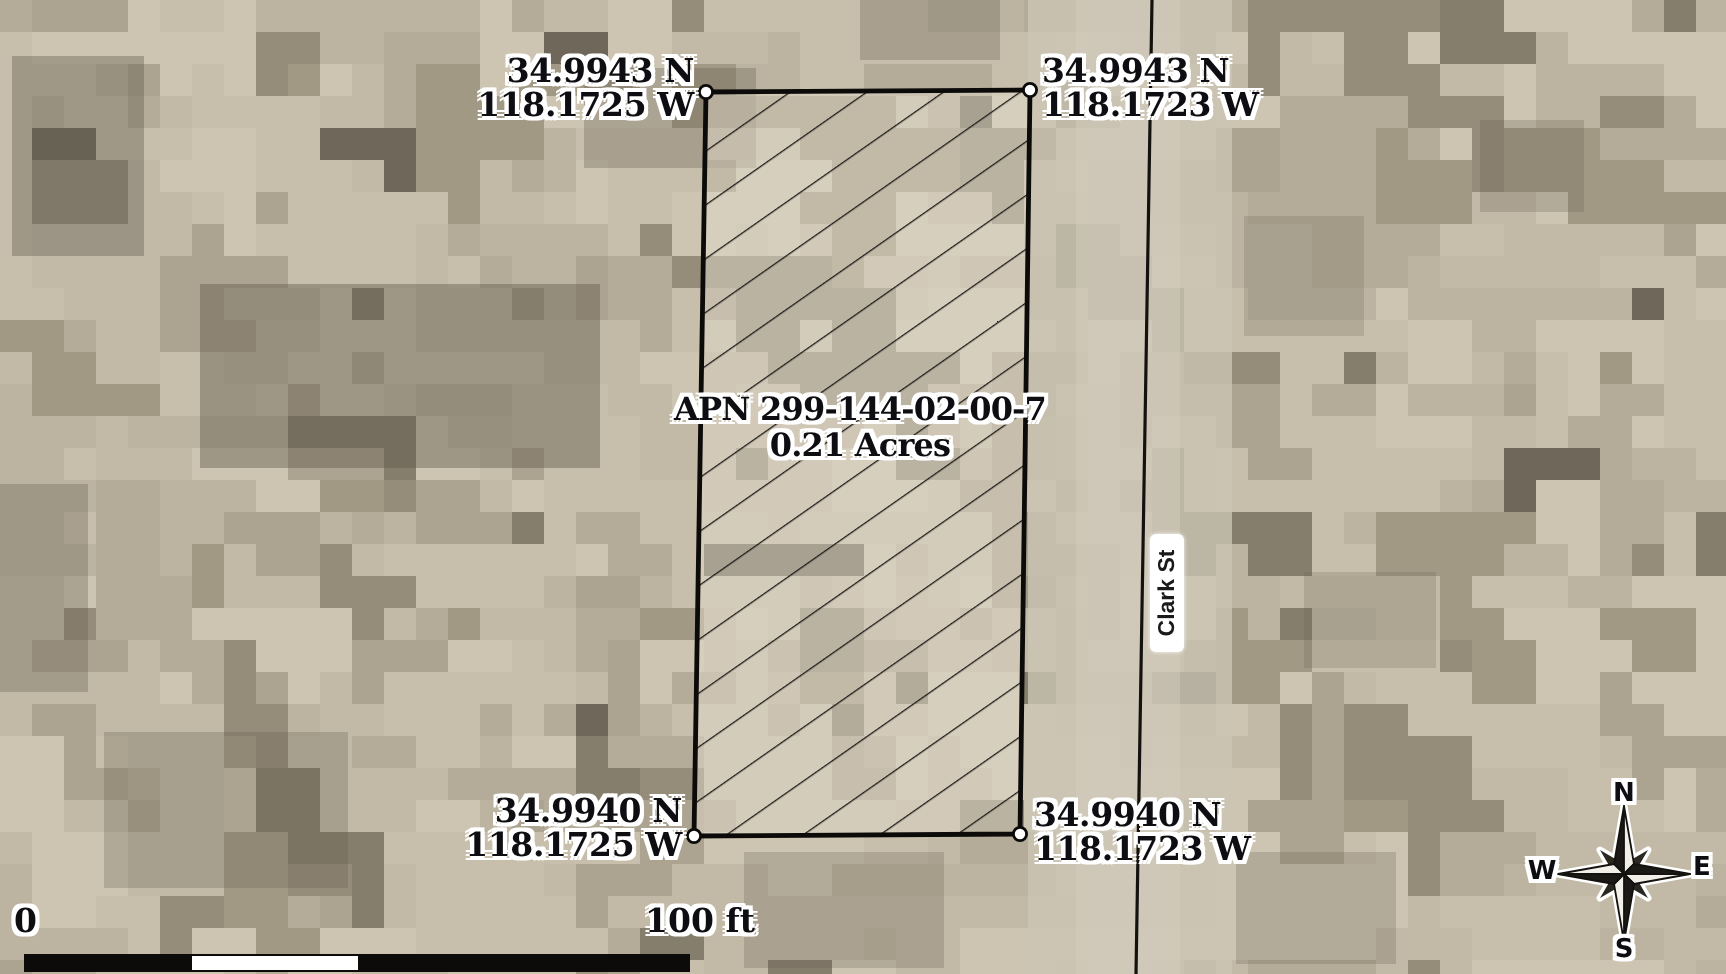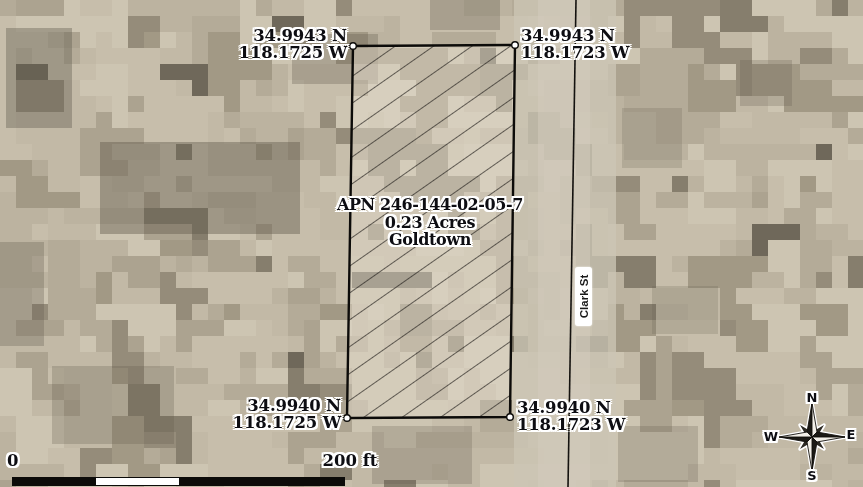--- a/index.html
+++ b/index.html
@@ -1788,34 +1788,33 @@
   <div class="coord halo right-align" style="right:522px; top:397px;">
     <div>34.9940 N</div>
     <div>118.1725 W</div>
   </div>
   <div class="coord halo" style="left:517px; top:399px;">
     <div>34.9940 N</div>
     <div>118.1723 W</div>
   </div>
 
   <div id="parcel-info" class="halo">
-    <div>APN 246-144-02-05-7</div>
-    <div>0.23 Acres</div>
-    <div>Goldtown</div>
+    <div>APN 299-144-02-00-7</div>
+    <div>0.21 Acres</div>
   </div>
 
   <div id="street-label">Clark St</div>
 
   <div id="scale-bar">
     <div class="seg s1"></div>
     <div class="seg s2"></div>
     <div class="seg s3"></div>
   </div>
   <div id="scale-start" class="scale-label halo">0</div>
-  <div id="scale-end" class="scale-label halo">200 ft</div>
+  <div id="scale-end" class="scale-label halo">100 ft</div>
 
   <div id="compass">
     <svg width="108" height="104" viewBox="0 0 108 104">
 
       <g stroke="#ffffff" stroke-width="3.5" fill="#ffffff" stroke-linejoin="round">
         <path d="M54,49 L66,42 L59,54 L66,66 L54,59 L42,66 L49,54 L42,42 Z"></path>
         <polygon points="54,20 49,49 54,54 59,49"></polygon>
         <polygon points="87,54 59,49 54,54 59,59"></polygon>
         <polygon points="54,88 59,59 54,54 49,59"></polygon>
         <polygon points="21,54 49,59 54,54 49,49"></polygon>

